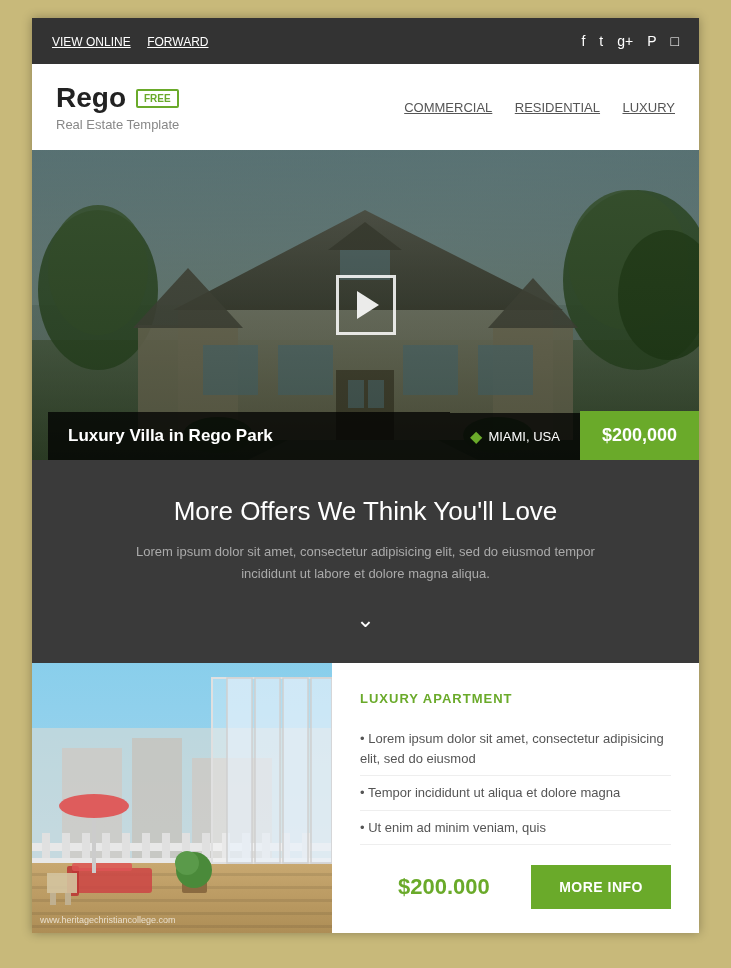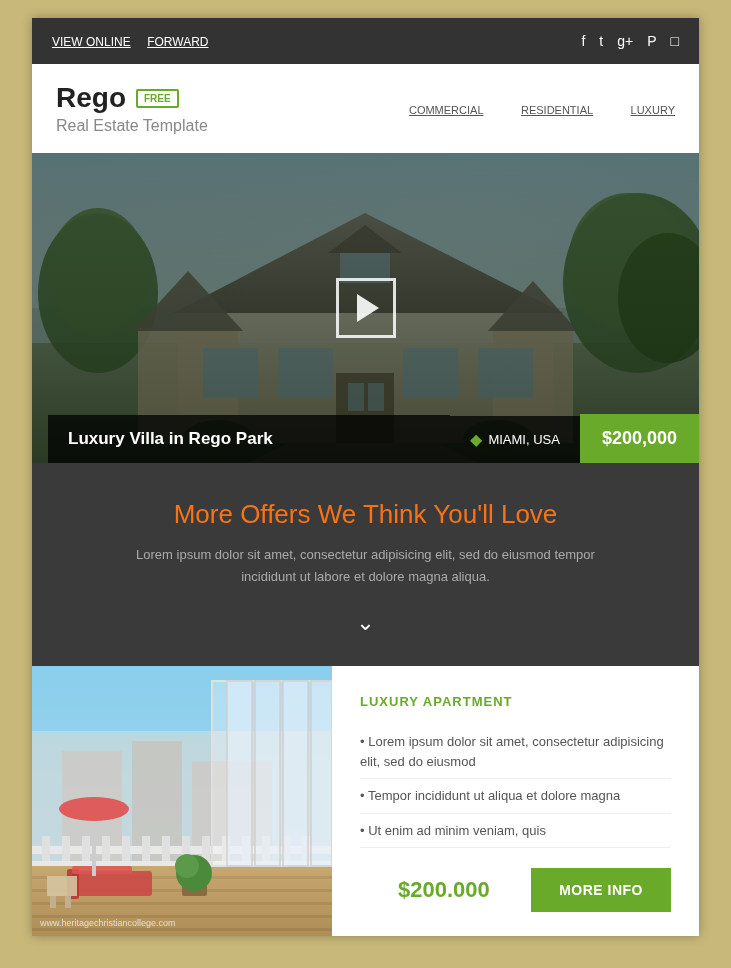--- a/index.html
+++ b/index.html
@@ -62,28 +62,28 @@
     .free-badge {
       border: 2px solid #6aaa2a;
       color: #6aaa2a;
       font-size: 10px;
       font-weight: bold;
       padding: 2px 6px;
       border-radius: 2px;
     }
     .brand-subtitle {
       color: #888888;
-      font-size: 16px;
+      font-size: 13px;
       margin-top: 3px;
     }
     .brand-nav a {
       color: #555555;
       text-decoration: underline;
-      font-size: 11px;
-      margin-left: 33px;
+      font-size: 13px;
+      margin-left: 18px;
     }
     
     .hero-section {
       position: relative;
       width: 100%;
       height: 310px;
       background: linear-gradient(rgba(0,0,0,0.45), rgba(0,0,0,0.45)),
         linear-gradient(135deg, #4a5a3a 0%, #6b7a5a 30%, #8a9a7a 50%, #5a6a4a 70%, #3a4a2a 100%);
       overflow: hidden;
     }
@@ -161,21 +161,21 @@
       display: flex;
       align-items: center;
     }
     
     .offers-section {
       background: #3a3a3a;
       padding: 36px 24px 30px;
       text-align: center;
     }
     .offers-title {
-      color: #f97316;
+      color: #ffffff;
       font-size: 26px;
       font-weight: normal;
       margin-bottom: 14px;
     }
     .offers-desc {
       color: #aaaaaa;
       font-size: 13px;
       line-height: 1.7;
       max-width: 480px;
       margin: 0 auto 22px;

